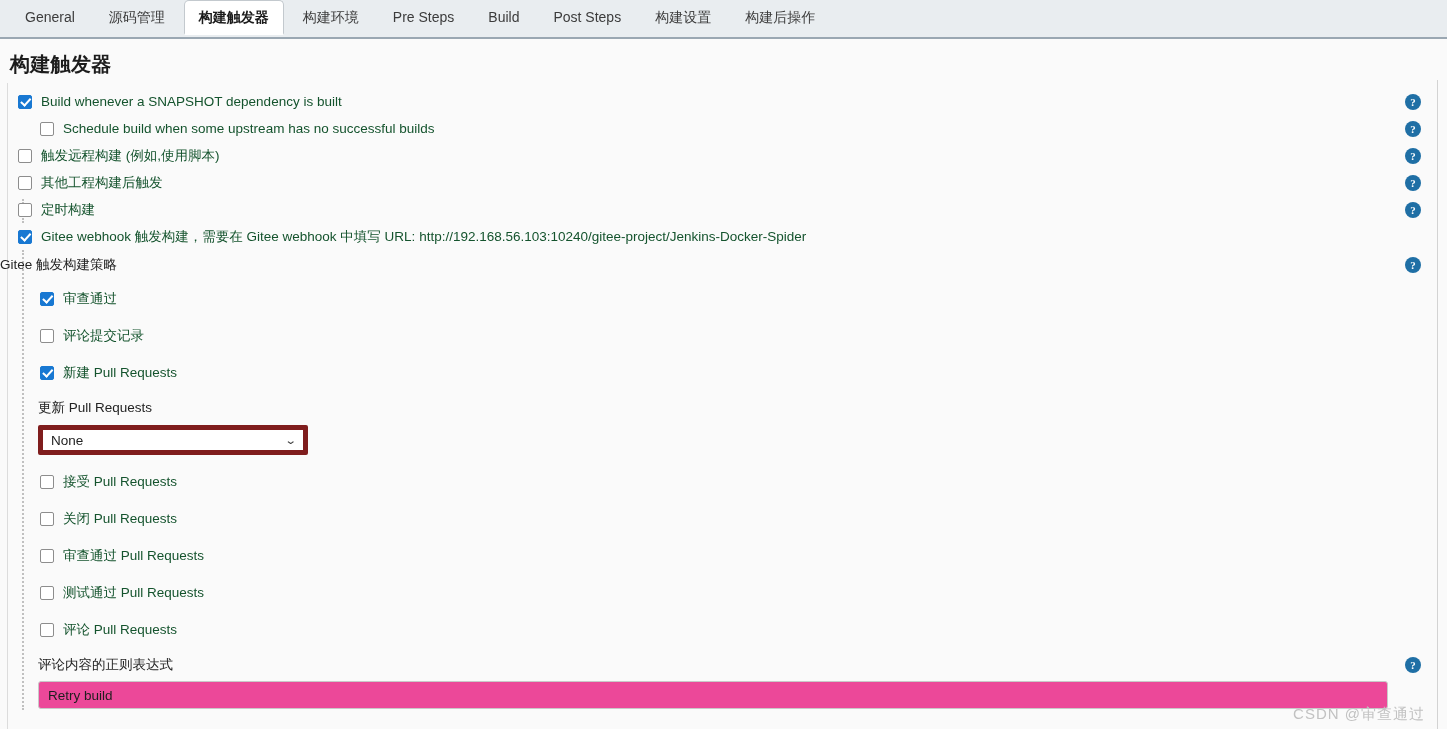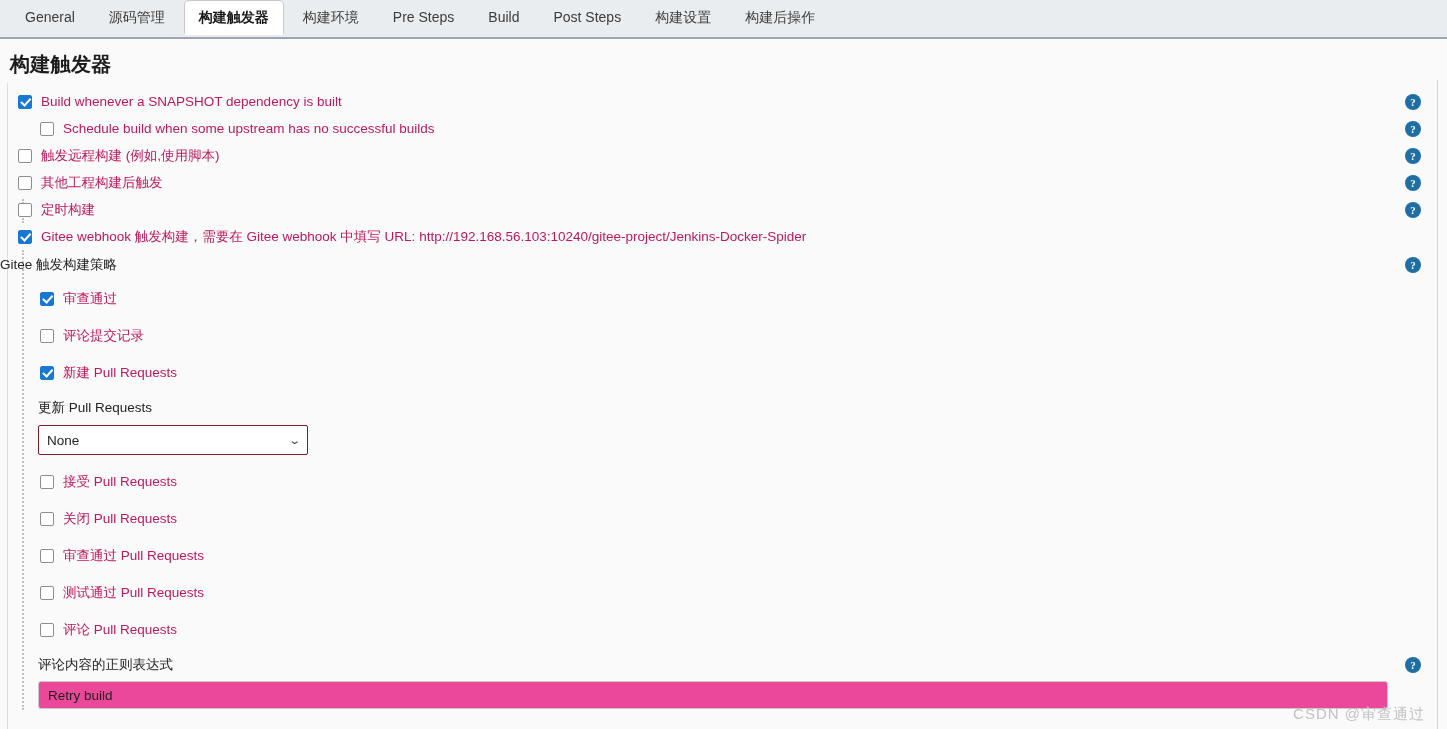--- a/index.html
+++ b/index.html
@@ -96,21 +96,21 @@
 
   
   .row {
     position: relative;
     display: flex;
     align-items: center;
     min-height: 26px;
   }
   .row .lbl {
     font-size: 13.5px;
-    color: #be185d;
+    color: #14532d;
     line-height: 1.3;
     user-select: none;
     cursor: pointer;
   }
 
   
   .cb {
     width: 14px;
     height: 14px;
     min-width: 14px;
@@ -163,21 +163,21 @@
     top: 41px;
     width: 1px;
     height: 688px;
     background: #d3d3d3;
   }
 
   
   .select {
     width: 270px;
     height: 30px;
-    border: 1px solid #7f1d1d;
+    border: 5px solid #7f1d1d;
     background: #fff;
     border-radius: 2px;
     display: flex;
     align-items: center;
     padding: 0 8px;
     box-sizing: border-box;
     font-size: 13.5px;
     color: #222;
     justify-content: space-between;
     cursor: pointer;

